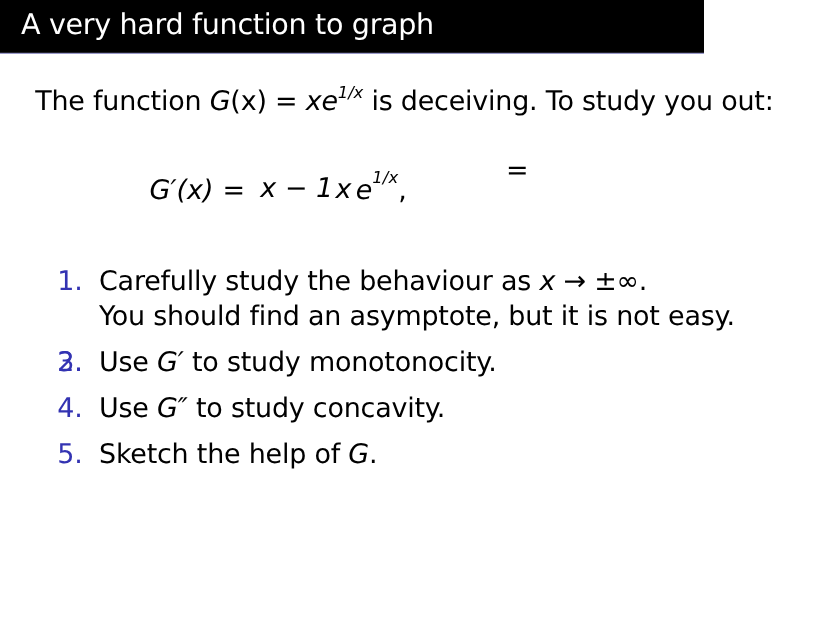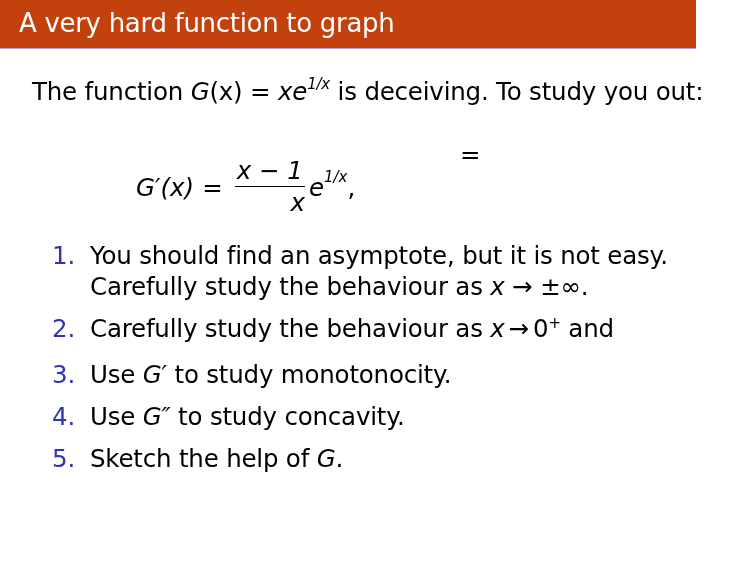--- a/index.html
+++ b/index.html
@@ -1,27 +1,27 @@
 <!DOCTYPE html>
 <html><head>
 <meta charset="utf-8">
 <style>
   html, body { margin:0; padding:0; background:#ffffff; }
   body { width:756px; height:567px; position:relative; overflow:hidden;
          font-family:"DejaVu Sans", "Liberation Sans", sans-serif; color:#000; }
-  .titlebar { position:absolute; left:0; top:0; width:696px; height:48px; background:#c2410c;
+  .titlebar { position:absolute; left:0; top:0; width:640px; height:48px; background:#000000;
               border-bottom:1px solid #a8a8dc; }
   .titlebar .title { position:absolute; left:19px; top:8px; color:#fff; font-size:26px;
                      letter-spacing:-0.3px; white-space:nowrap; }
   .intro { position:absolute; left:32px; top:77px; font-size:24.5px; white-space:nowrap; letter-spacing:-0.2px; }
   .m { font-style:italic; }
   .sup { font-size:15px; position:relative; top:-11px; }
   .sup2 { font-size:15px; position:relative; top:-9px; }
   .eq { position:absolute; top:140px; font-size:24.5px; white-space:nowrap; display:flex; align-items:center; }
-  .frac { display:inline-flex; flex-direction:column; align-items:flex-end; margin:0 4px; vertical-align:middle; }
+  .frac { display:inline-flex; flex-direction:row; align-items:flex-start; margin:0 4px; vertical-align:middle; }
   .frac .num { padding:0 2px; line-height:30px; }
   .frac .bar { width:100%; border-top:1.3px solid #000; }
   .frac .den { line-height:32px; }
   .eq1 { left:136px;margin-top:16px; }
   .eq2 { left:452px; }
   .list { position:absolute; left:52px; top:240px; font-size:24.5px; letter-spacing:-0.2px; }
   .item { position:relative; padding-left:38px; line-height:31px; margin-bottom:11px; white-space:nowrap; }
   .item .num { position:absolute; left:0; top:0; color:#3333b2; }
   .arrow { font-style:normal; padding:0 4px; }
 </style>
@@ -49,26 +49,25 @@
     <span>,</span>
 </div>
 
 <div class="eq eq2">
   <span style="padding:0 8px">=</span>
 </div>
 
 <div class="list">
   <div class="item">
     <span class="num">1.</span>
+    <div><span>Carefully study the behaviour as </span><span class="m">x → ±∞</span><span>.</span></div>
     <div>You should find an asymptote, but it is not easy.</div>
-    <div><span>Carefully study the behaviour as </span><span class="m">x → ±∞</span><span>.</span></div>
   </div>
   <div class="item">
     <span class="num">2.</span>
-    <div><span>Carefully study the behaviour as </span><span class="m">x</span><span class="arrow">→</span><span>0</span><span class="sup2">+</span><span> and</span></div>
   </div>
   <div class="item">
     <span class="num">3.</span>
     <span>Use </span><span class="m">G′</span><span> to study monotonocity.</span>
   </div>
   <div class="item">
     <span class="num">4.</span>
     <span>Use </span><span class="m">G″</span><span> to study concavity.</span>
   </div>
   <div class="item">

